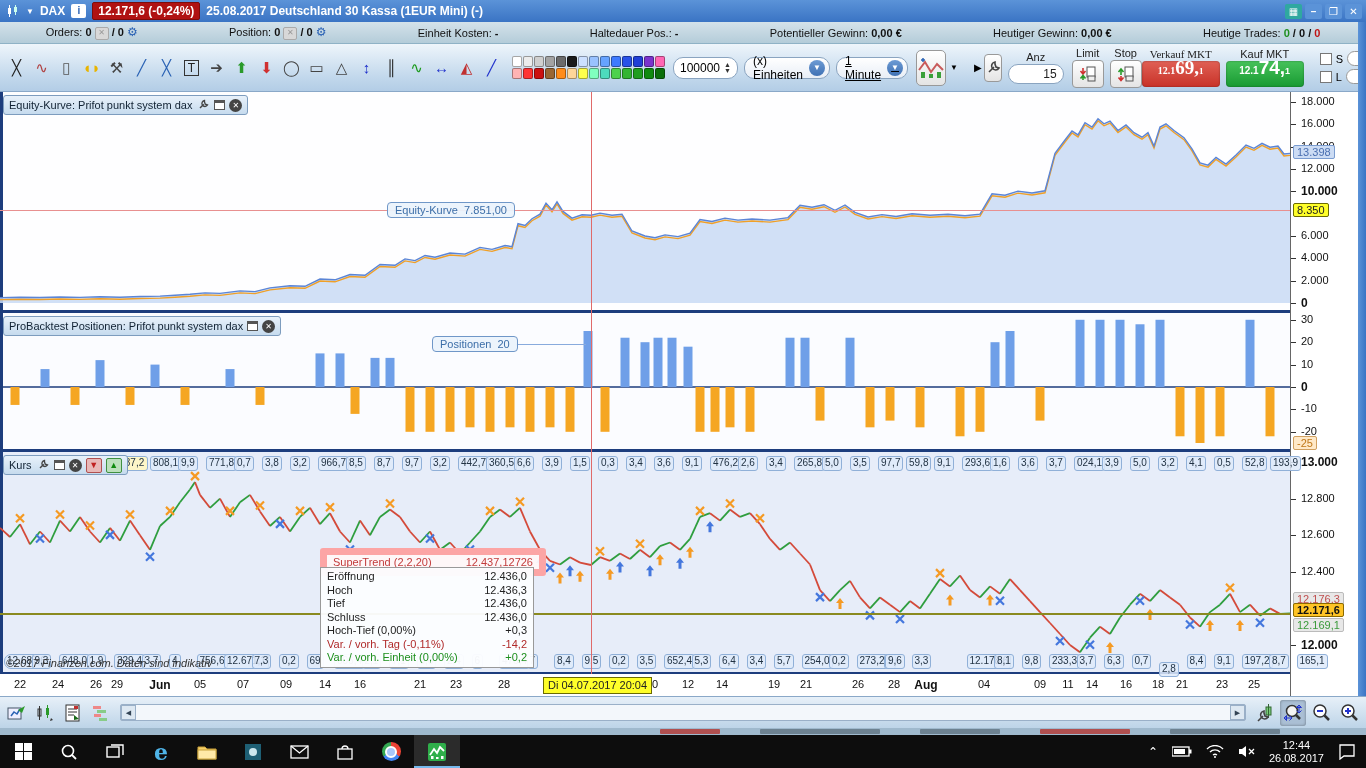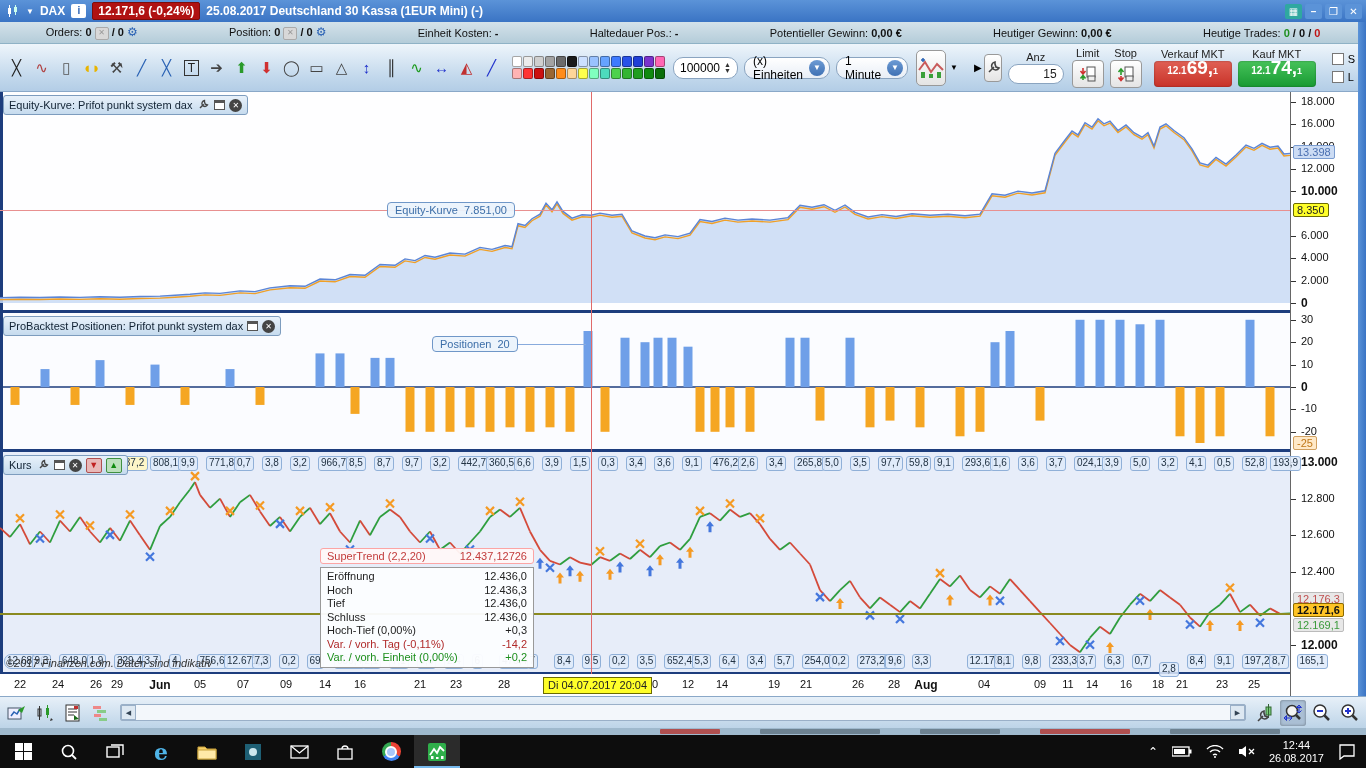--- a/index.html
+++ b/index.html
@@ -50,21 +50,21 @@
   
   #charts{left:0;top:92px;width:1358px;height:604px;background:#22c55e;}
   #rightedge{left:1358px;top:22px;width:8px;height:706px;background:linear-gradient(90deg,#5b93d8,#3a74c4);}
   .panel-tab{display:flex;align-items:center;gap:4px;background:linear-gradient(#e8f1fa,#c6dbee);
     border:1px solid #7d9cbe;border-radius:3px;font-size:11px;color:#123;padding:1px 5px;height:16px;z-index:7;}
   .ptab-btn{width:14px;height:13px;border-radius:2px;display:flex;align-items:center;justify-content:center;font-size:9px;}
   .close-dot{background:#444;color:#fff;border-radius:50%;width:13px;height:13px;line-height:13px;text-align:center;font-size:8px;font-weight:bold;}
   .win-sq{border:1px solid #555;background:#fff;width:11px;height:10px;border-top:3px solid #555;box-sizing:border-box;}
   .tooltip{border:1px solid #6f97c8;background:rgba(235,243,252,.95);border-radius:4px;font-size:11px;
     color:#3c6ea8;padding:1px 7px;white-space:nowrap;z-index:8;}
-  .st-box{border:1px solid #fca5a5;background:rgba(255,248,248,.95);border-radius:3px;font-size:11px;
+  .st-box{border:7px solid #fca5a5;background:rgba(255,248,248,.95);border-radius:3px;font-size:11px;
     color:#c23b3b;padding:1px 6px;display:flex;justify-content:space-between;z-index:8;}
   .ohlc{border:1px solid #999;background:rgba(252,253,255,.96);font-size:11px;color:#222;z-index:8;padding:2px 6px;}
   .ohlc .row{display:flex;justify-content:space-between;line-height:13.5px;}
   .gutter-label{position:absolute;left:10px;font-size:11px;color:#111;white-space:nowrap;}
   .gutter-label.b{font-weight:bold;font-size:12px;}
   .tickmark{position:absolute;left:0;width:5px;height:1px;background:#333;}
   .badge{position:absolute;left:2px;font-size:11px;padding:0 3px;border-radius:2px;white-space:nowrap;z-index:6;}
   .ribbon-box{position:absolute;font-size:10px;color:#234;background:rgba(222,234,250,.85);
     border:1px solid #90b0d8;border-radius:3px;padding:0 2px;height:13px;line-height:12px;z-index:2;white-space:nowrap;}
   .xlab{position:absolute;font-size:11px;color:#111;width:40px;text-align:center;}
@@ -228,21 +228,21 @@
         <span class="swatch" style="background: rgb(10, 110, 10);"></span>
       </span>
     <span class="inputbox" style="width:78px;">
       <span style="flex:1;text-align:right;">100000</span>
         <span class="spin">▲<br>▼</span>
       </span>
     <span class="dd" style="margin-left:6px;width:110px;">
       <span style="flex:1;">(x) Einheiten</span>
         <span class="caret">▼</span>
       </span>
-    <span class="dd" style="margin-left:6px;width:96px;">
+    <span class="dd" style="margin-left:6px;width:96px;text-decoration:underline;">
       <span style="flex:1;">1 Minute</span>
         <span class="caret">▼</span>
       </span>
     <span class="ordbtn" style="margin-left:8px;width:40px;height:34px;border-radius:5px;">
       <svg width="28" height="24" viewBox="0 0 28 24">
           <path d="M2 14 L8 6 L14 16 L20 8 L26 14" fill="none" stroke="#c85a5a" stroke-width="2"></path>
           <rect x="4" y="16" width="4" height="6" fill="#3aa03a"></rect>
           <rect x="12" y="18" width="4" height="4" fill="#3aa03a"></rect>
           <rect x="20" y="16" width="4" height="6" fill="#3aa03a"></rect>
           <path d="M4 4 l4 0 m-2 -2 l0 4" stroke="#2a62b4" stroke-width="1.5"></path>
@@ -278,21 +278,21 @@
       <span>Stop</span>
       <span class="ordbtn">
         <svg width="18" height="18" viewBox="0 0 18 18">
             <rect x="8" y="2" width="8" height="10" fill="#fff" stroke="#555"></rect>
             <path d="M4 10 l0 -6 m-2.5 3 l2.5 -3 l2.5 3" stroke="#2a9a2a" stroke-width="1.6" fill="none"></path>
             <path d="M4 11 l0 4 m-2.5 -2.5 l2.5 3 l2.5 -3" stroke="#d03030" stroke-width="1.6" fill="none"></path>
             <rect x="9" y="11" width="7" height="5" fill="#eee" stroke="#555"></rect>
           </svg>
         </span>
       </span>
-    <span class="ordercol" style="margin-left:12px;">
+    <span class="ordercol" style="margin-left:0;font-family:Liberation Serif, serif;">
       <span>Verkauf MKT</span>
       <span class="pricebtn" style="background:linear-gradient(#e06055,#c83228);">
         <span class="sm">12.1</span>
           <span class="lg">69,</span>
           <span class="sup">1</span>
         </span>
       </span>
     <span class="ordercol" style="margin-left:6px;">
       <span>Kauf MKT</span>
       <span class="pricebtn" style="background:linear-gradient(#46c25a,#189a32);">

